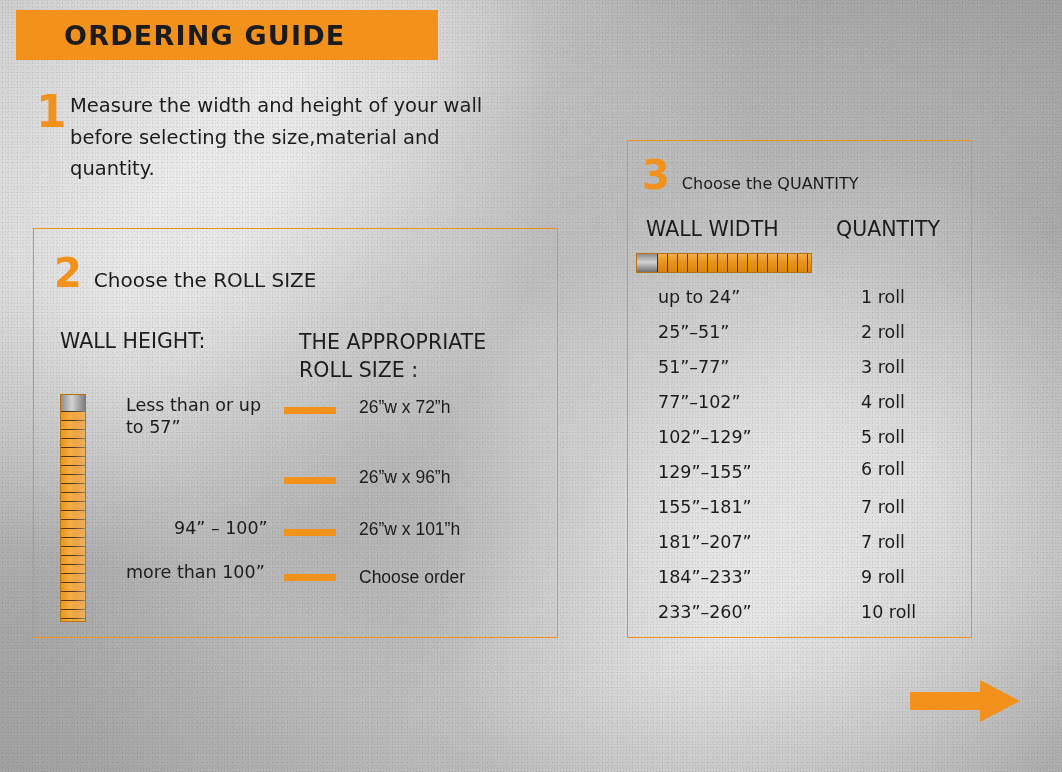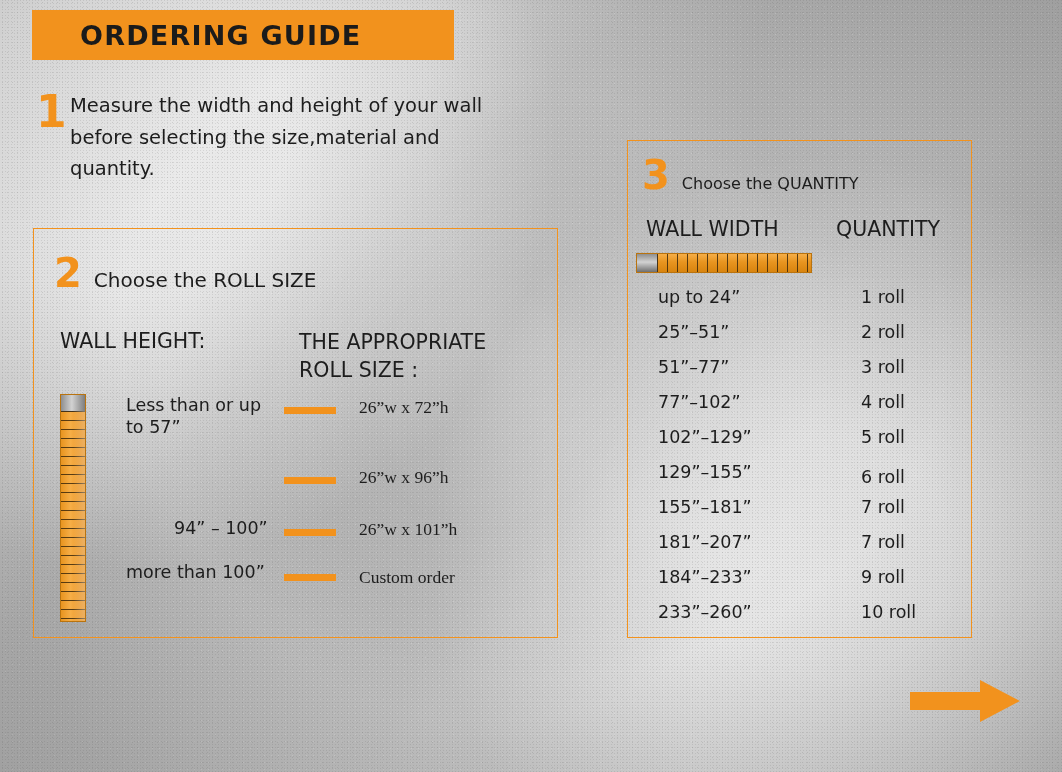--- a/index.html
+++ b/index.html
@@ -43,21 +43,21 @@
   #vignette {
     position: absolute;
     inset: 0;
     pointer-events: none;
     background: radial-gradient(ellipse at 50% 45%, rgba(255,255,255,0.18) 0%, rgba(0,0,0,0) 55%, rgba(60,60,60,0.22) 100%);
   }
 
   
   #title-banner {
     position: absolute;
-    left: 32px;
+    left: 16px;
     top: 10px;
     width: 422px;
     height: 50px;
     background: #f2921d;
     display: flex;
     align-items: center;
   }
   #title-text {
     margin-left: 48px;
     font-size: 27px;
@@ -194,21 +194,21 @@
     width: 52px;
     height: 7px;
     background: #f2921d;
   }
   .r-row {
     position: absolute;
     left: 325px;
     font-size: 17.5px;
     color: #1d1d1d;
     white-space: nowrap;
-    font-family: Liberation Serif, serif;
+    font-family: Liberation Sans, sans-serif;
   }
 
   
   #step3-box {
     position: absolute;
     left: 627px;
     top: 140px;
     width: 345px;
     height: 498px;
     border: 1.6px solid #f2921d;
@@ -341,21 +341,21 @@
 
     <div class="dash" style="top:248px;"></div>
     <div class="r-row" style="top:238px;">26”w x 96”h</div>
 
     <div class="h-row" style="top:288px;margin-left:48px;">94” – 100”</div>
     <div class="dash" style="top:300px;"></div>
     <div class="r-row" style="top:290px;">26”w x 101”h</div>
 
     <div class="h-row" style="top:332px;">more than 100”</div>
     <div class="dash" style="top:345px;"></div>
-    <div class="r-row" style="top:338px;">Custom order</div>
+    <div class="r-row" style="top:338px;">Choose order</div>
   </div>
 
   <div id="step3-box">
     <div id="step3-head">
       <span id="step3-num">3</span>
       <span id="step3-title">Choose the QUANTITY</span>
     </div>
 
     <div id="col-head-width">WALL WIDTH</div>
     <div id="col-head-qty">QUANTITY</div>
@@ -374,21 +374,21 @@
     <div class="q-row-w" style="top:216px;">51”–77”</div>
     <div class="q-row-q" style="top:216px;">3 roll</div>
 
     <div class="q-row-w" style="top:251px;">77”–102”</div>
     <div class="q-row-q" style="top:251px;">4 roll</div>
 
     <div class="q-row-w" style="top:286px;">102”–129”</div>
     <div class="q-row-q" style="top:286px;">5 roll</div>
 
     <div class="q-row-w" style="top:321px;">129”–155”</div>
-    <div class="q-row-q" style="top:326px;text-align:center;">6 roll</div>
+    <div class="q-row-q" style="top:318px;text-align:center;">6 roll</div>
 
     <div class="q-row-w" style="top:356px;">155”–181”</div>
     <div class="q-row-q" style="top:356px;">7 roll</div>
 
     <div class="q-row-w" style="top:391px;">181”–207”</div>
     <div class="q-row-q" style="top:391px;">7 roll</div>
 
     <div class="q-row-w" style="top:426px;">184”–233”</div>
     <div class="q-row-q" style="top:426px;">9 roll</div>
 

